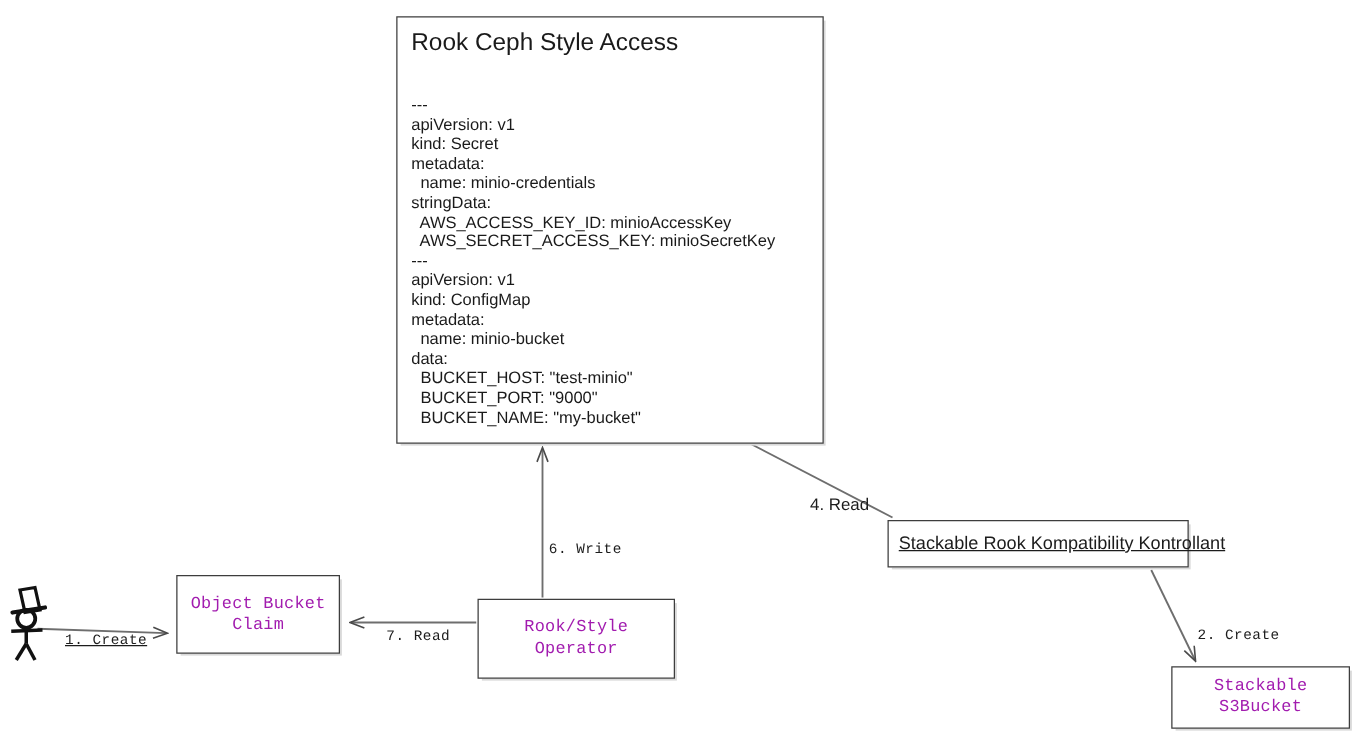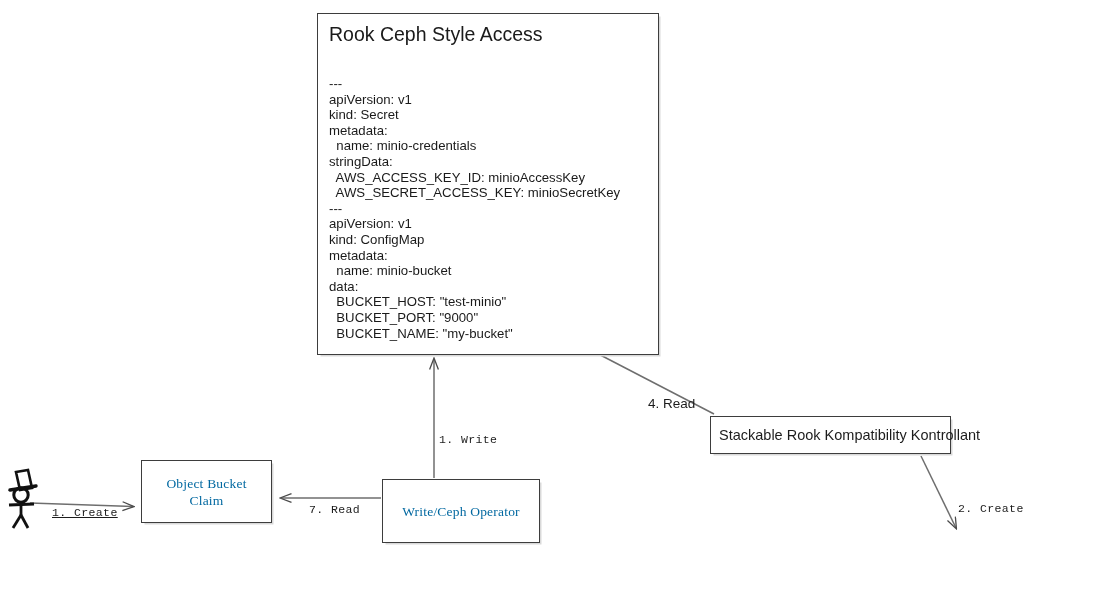--- a/index.html
+++ b/index.html
@@ -32,37 +32,38 @@
 
   
   .node {
     position: absolute;
     box-sizing: border-box;
     background: #ffffff;
     border: 1.4px solid #3d3d3d;
     box-shadow: 2.5px 2.5px 0 -1px #d9d9d9;
   }
   .node-mono {
-    font-family: Liberation Serif, serif;
+    font-family: Liberation Mono, monospace;
     font-size: 13.5px;
     line-height: 17px;
     letter-spacing: 0.2px;
-    color: #0369a1;
+    color: #a21caf;
     display: flex;
     align-items: center;
     justify-content: center;
     text-align: center;
   }
   .node-sans {
     font-family: "Liberation Sans", sans-serif;
     font-size: 14.5px;
     color: #1c1c1c;
     display: flex;
     align-items: center;
     justify-content: flex-start;
+    text-decoration: underline;
   }
 
   
   #yaml-card {
     left: 277px;
     top: 13px;
     width: 342px;
     height: 342px;
     padding: 0;
     margin-left: 40px;
@@ -219,27 +220,30 @@
   </div>
 
   <div class="node node-mono" id="node-obc">
     <div>
       <div>Object Bucket</div>
       <div>Claim</div>
     </div>
   </div>
 
   <div class="node node-mono" id="node-operator">
-    <span>Write/Ceph Operator</span>
+    <span>Rook/Style Operator</span>
   </div>
 
   <div class="node node-sans" id="node-srkk">
     <span class="node-srkk-label">Stackable Rook Kompatibility Kontrollant</span>
   </div>
 
+  <div class="node node-mono" id="node-s3">
+    <span>Stackable S3Bucket</span>
+  </div>
 
   <div class="edge-label mono" id="lbl-1">1. Create</div>
   <div class="edge-label mono" id="lbl-2">7. Read</div>
-  <div class="edge-label mono" id="lbl-3">1. Write</div>
+  <div class="edge-label mono" id="lbl-3">6. Write</div>
   <div class="edge-label sans" id="lbl-4">4. Read</div>
   <div class="edge-label mono" id="lbl-5">2. Create</div>
 
 </div>
 
 </body></html>

